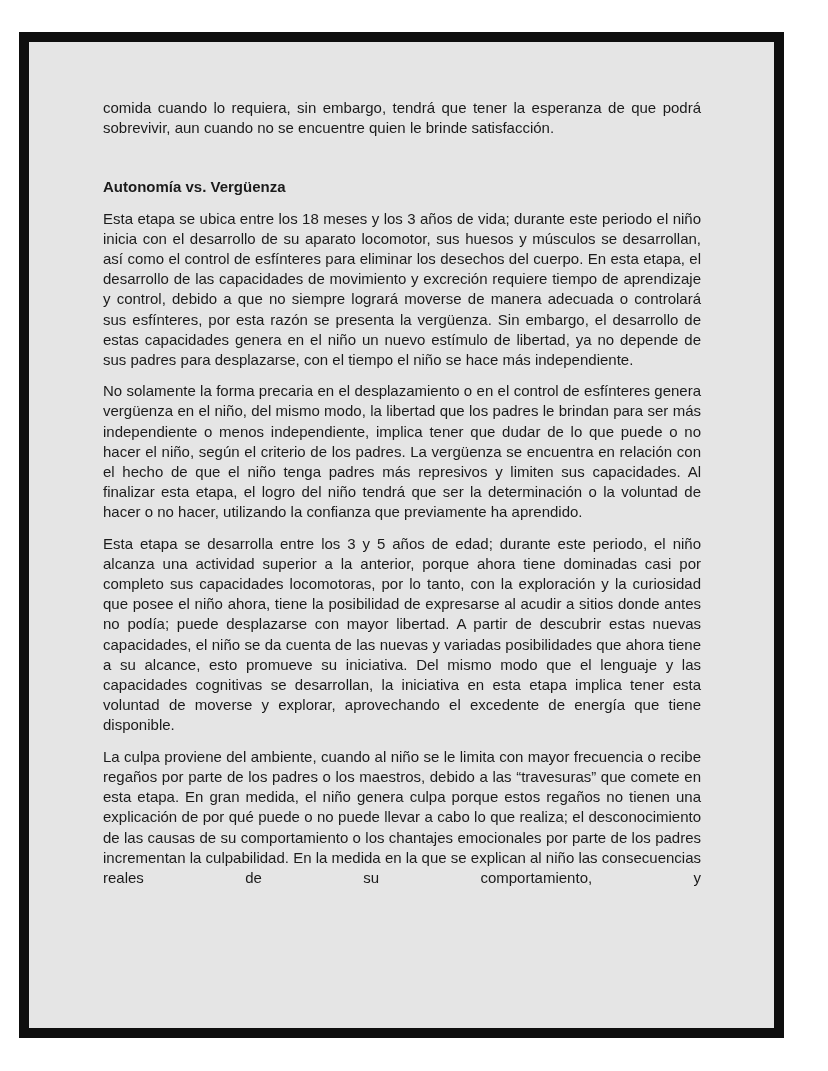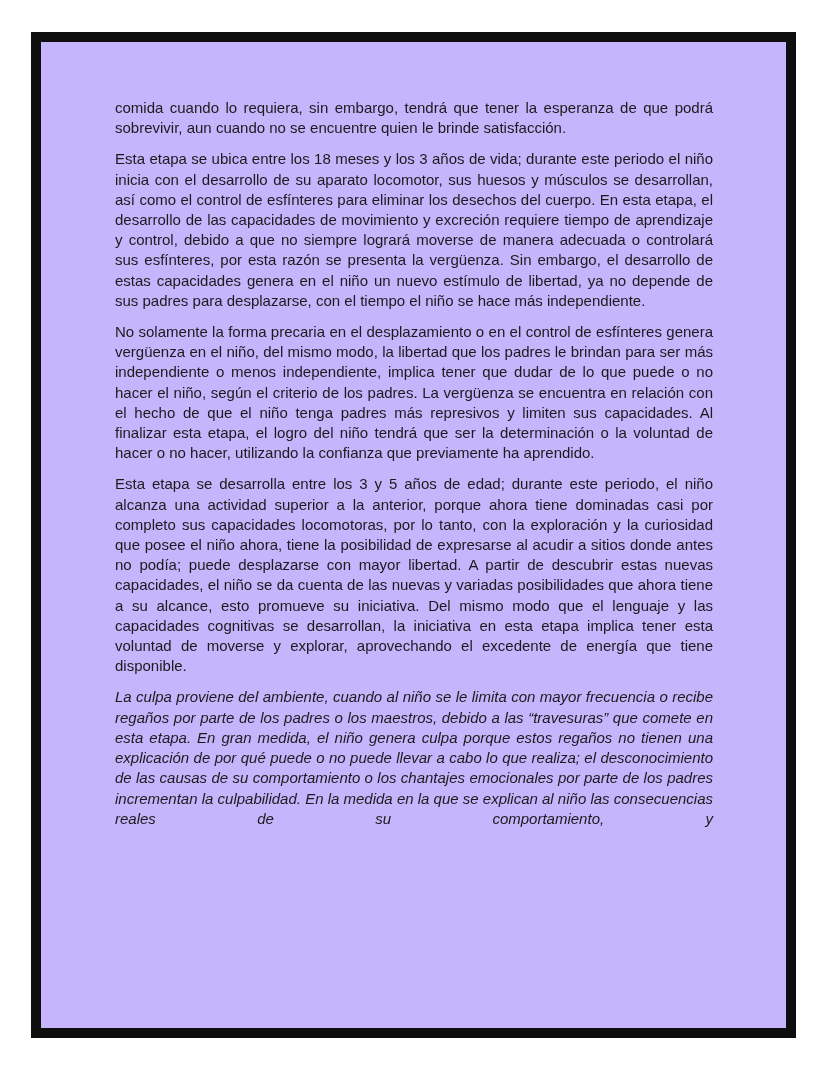--- a/index.html
+++ b/index.html
@@ -12,27 +12,27 @@
     font-family: "Liberation Sans", sans-serif;
   }
   .page {
     position: relative;
     width: 828px;
     height: 1071px;
     background: #ffffff;
   }
   .frame {
     position: absolute;
-    left: 31px;
+    left: 19px;
     top: 32px;
     width: 765px;
     height: 1006px;
     box-sizing: border-box;
     border: 10px solid #0e0e0e;
-    background: #c4b5fd;
+    background: #e5e5e5;
   }
   .content {
     position: absolute;
     left: 10px;  
     top: 0;
     right: 10px;
     bottom: 0;
     box-sizing: border-box;
     padding: 56px 63px 0 64px;
     color: #1b1b1b;
@@ -49,32 +49,32 @@
     font-size: 15px;
     font-weight: bold;
     line-height: 20.2px;
     text-align: left;
   }
   .heading--extra-space {
     margin-top: 39px; 
   }
   .para--justify-last {
     text-align-last: justify;
-    font-style: italic;
   }
 </style>
 </head>
 <body>
 
 <div class="page">
   <div class="frame">
     <div class="content">
 
       <p class="para">comida cuando lo requiera, sin embargo, tendrá que tener la esperanza de que podrá sobrevivir, aun cuando no se encuentre quien le brinde satisfacción.</p>
 
+      <h2 class="heading heading--extra-space">Autonomía vs. Vergüenza</h2>
 
       <p class="para">Esta etapa se ubica entre los 18 meses y los 3 años de vida; durante este periodo el niño inicia con el desarrollo de su aparato locomotor, sus huesos y músculos se desarrollan, así como el control de esfínteres para eliminar los desechos del cuerpo. En esta etapa, el desarrollo de las capacidades de movimiento y excreción requiere tiempo de aprendizaje y control, debido a que no siempre logrará moverse de manera adecuada o controlará sus esfínteres, por esta razón se presenta la vergüenza. Sin embargo, el desarrollo de estas capacidades genera en el niño un nuevo estímulo de libertad, ya no depende de sus padres para desplazarse, con el tiempo el niño se hace más independiente.</p>
 
       <p class="para">No solamente la forma precaria en el desplazamiento o en el control de esfínteres genera vergüenza en el niño, del mismo modo, la libertad que los padres le brindan para ser más independiente o menos independiente, implica tener que dudar de lo que puede o no hacer el niño, según el criterio de los padres. La vergüenza se encuentra en relación con el hecho de que el niño tenga padres más represivos y limiten sus capacidades. Al finalizar esta etapa, el logro del niño tendrá que ser la determinación o la voluntad de hacer o no hacer, utilizando la confianza que previamente ha aprendido.</p>
 
 
       <p class="para">Esta etapa se desarrolla entre los 3 y 5 años de edad; durante este periodo, el niño alcanza una actividad superior a la anterior, porque ahora tiene dominadas casi por completo sus capacidades locomotoras, por lo tanto, con la exploración y la curiosidad que posee el niño ahora, tiene la posibilidad de expresarse al acudir a sitios donde antes no podía; puede desplazarse con mayor libertad. A partir de descubrir estas nuevas capacidades, el niño se da cuenta de las nuevas y variadas posibilidades que ahora tiene a su alcance, esto promueve su iniciativa. Del mismo modo que el lenguaje y las capacidades cognitivas se desarrollan, la iniciativa en esta etapa implica tener esta voluntad de moverse y explorar, aprovechando el excedente de energía que tiene disponible.</p>
 
       <p class="para para--justify-last">La culpa proviene del ambiente, cuando al niño se le limita con mayor frecuencia o recibe regaños por parte de los padres o los maestros, debido a las “travesuras” que comete en esta etapa. En gran medida, el niño genera culpa porque estos regaños no tienen una explicación de por qué puede o no puede llevar a cabo lo que realiza; el desconocimiento de las causas de su comportamiento o los chantajes emocionales por parte de los padres incrementan la culpabilidad. En la medida en la que se explican al niño las consecuencias reales de su comportamiento, y</p>
 

